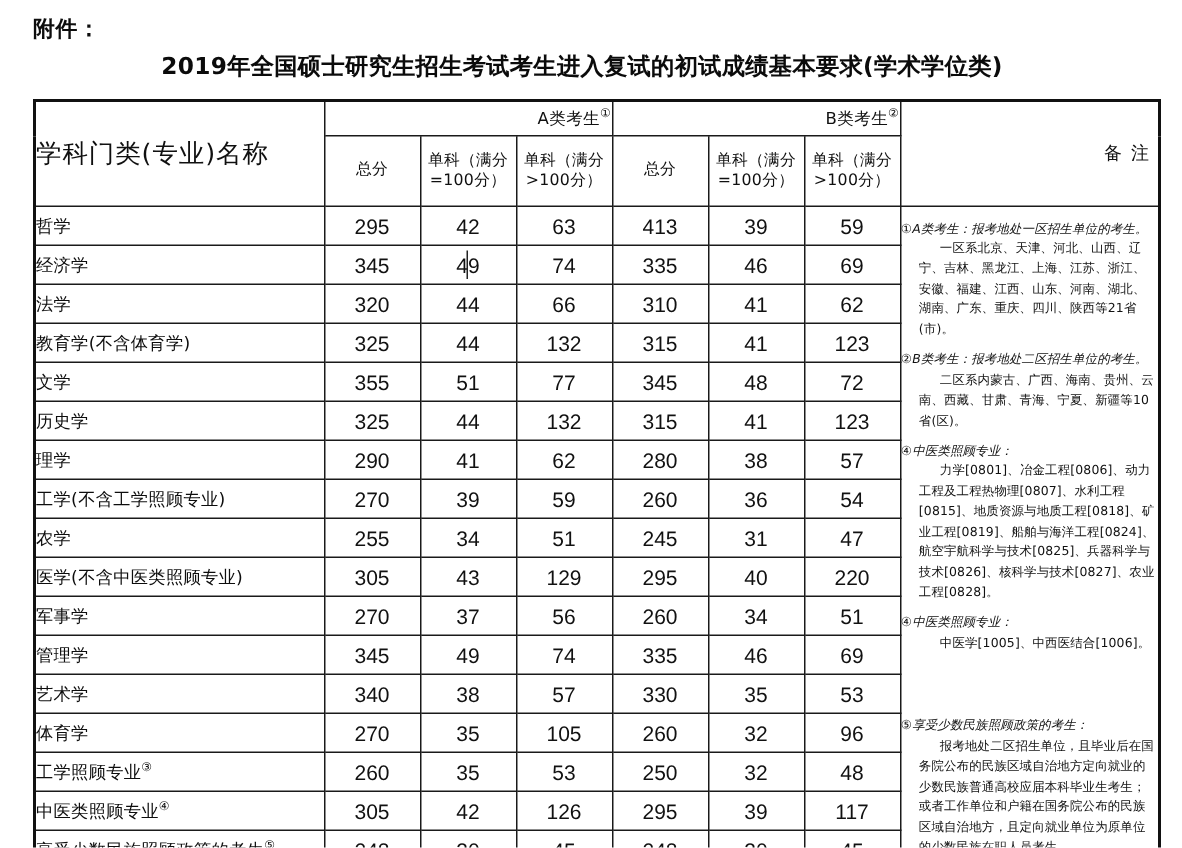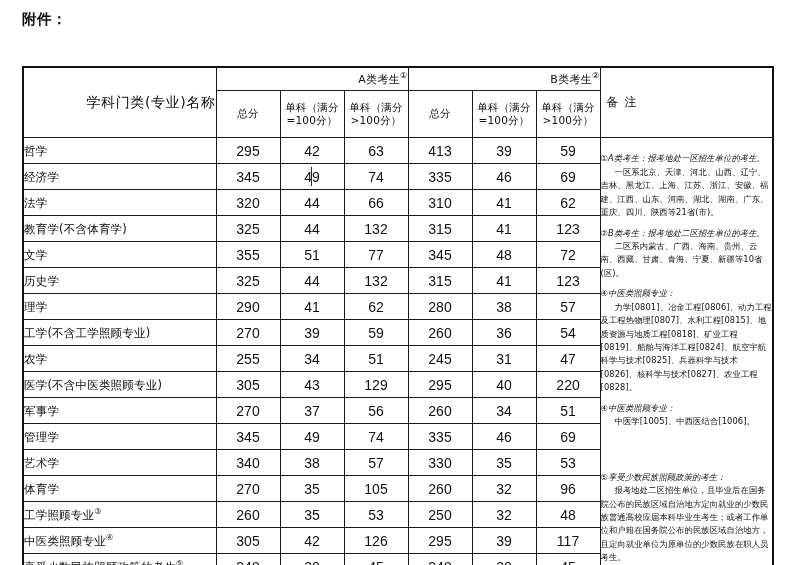--- a/index.html
+++ b/index.html
@@ -79,28 +79,28 @@
     text-align: center;
     font-family: "DejaVu Sans", "Liberation Sans", sans-serif;
     font-size: 10.5px;
     font-weight: bold;
     height: 46px;
     line-height: 1.25;
     padding: 0 2px;
     letter-spacing: 0.2px;
   }
   .th-disc {
+    text-align: left;
+    font-family: "DejaVu Sans", "Liberation Sans", sans-serif;
+    font-size: 17px;
+    font-weight: bold;
+    letter-spacing: 0.6px;
+  }
+  .th-remark {
     text-align: right;
-    font-family: "DejaVu Sans", "Liberation Sans", sans-serif;
-    font-size: 14px;
-    font-weight: bold;
-    letter-spacing: 0.6px;
-  }
-  .th-remark {
-    text-align: left;
     font-family: "DejaVu Sans", "Liberation Sans", sans-serif;
     font-size: 12px;
     font-weight: bold;
     letter-spacing: 6px;
     text-indent: 6px;
   }
   .cell-name {
     font-family: "DejaVu Sans", "Liberation Sans", sans-serif;
     font-size: 11.5px;
     font-weight: bold;
@@ -139,20 +139,21 @@
     margin-bottom: 0;
     margin-top: 42px;
   }
   .remark-head {
     margin: 0;
     font-style: italic;
   }
   .remark-body {
     margin: 0;
     text-indent: 14px;
+    padding-left: 12px;
   }
   
   .caret-artifact {
     position: relative;
   }
   .caret-artifact::after {
     content: "";
     position: absolute;
     left: 50%;
     top: 3px;
@@ -162,20 +163,21 @@
     transform: translateX(-1px);
   }
 </style>
 </head>
 <body>
 
 <div class="page">
 
   <div class="attachment-label">附件：</div>
 
+  <div class="doc-title">2019年全国硕士研究生招生考试考生进入复试的初试成绩基本要求(学术学位类)</div>
 
   <div class="table-wrap">
     <table class="score-table">
       <colgroup>
         <col style="width:193px">
         <col style="width:64px">
         <col style="width:64px">
         <col style="width:64px">
         <col style="width:64px">
         <col style="width:64px">

